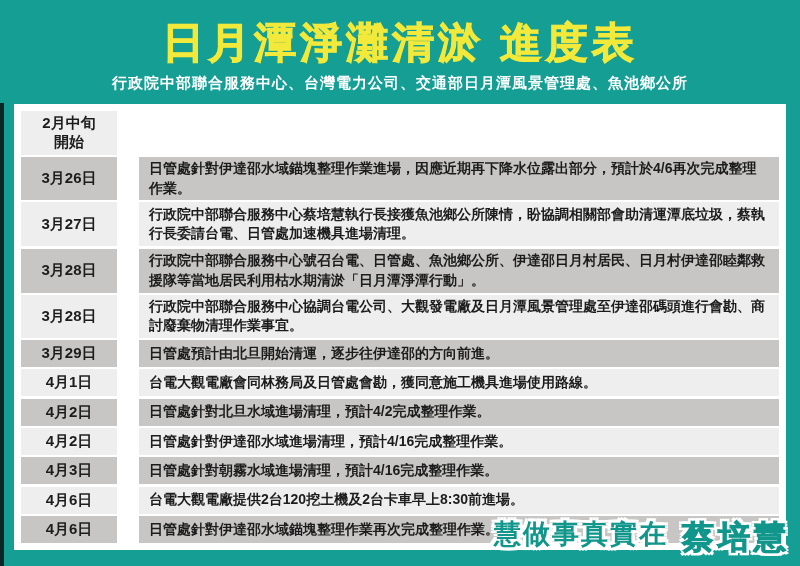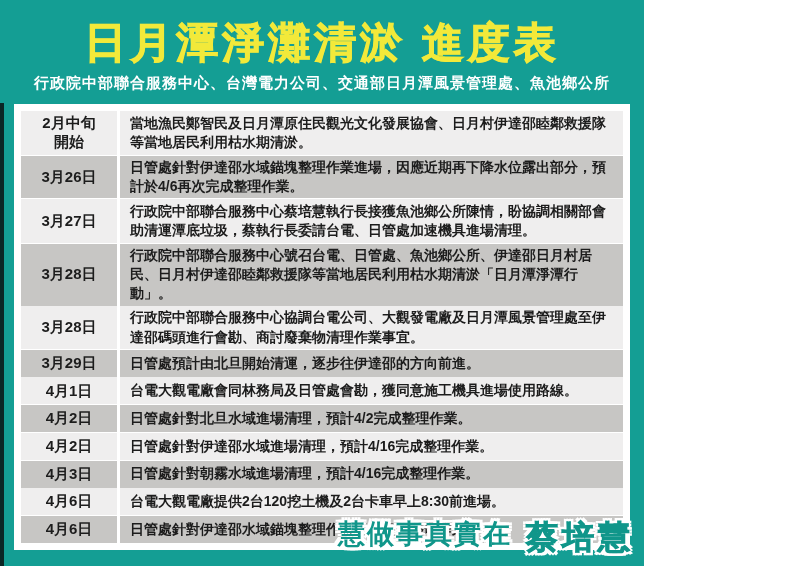--- a/index.html
+++ b/index.html
@@ -6,42 +6,42 @@
     --teal:#149e94;
     --yellow:#f2e93a;
     --row-light:#efeeee;
     --row-dark:#c7c6c4;
     --text:#1c1c1c;
     --sig-teal:#10968a;
     --edge-dark:#0a2624;
   }
   html,body{margin:0;padding:0;}
   .stage{
-    position:relative;width:644px;height:566px;overflow:hidden;
+    position:relative;width:800px;height:566px;overflow:hidden;
     background:var(--teal);
     font-family:"Liberation Sans","DejaVu Sans",sans-serif;
   }
   .header{position:absolute;top:0;left:0;right:0;text-align:center;}
   .title{
     margin-top:20px;font-size:42px;font-weight:800;color:var(--yellow);
     letter-spacing:4px;line-height:1.1;
     -webkit-text-stroke:1px var(--yellow);
   }
   .subtitle{
     margin-top:8px;font-size:15px;font-weight:700;color:#ffffff;letter-spacing:1px;
   }
   .edge-strip{
     position:absolute;left:0;top:103px;bottom:0;width:4px;background:var(--edge-dark);
   }
   .panel{
     position:absolute;left:14px;right:14px;top:104px;height:446px;
     background:#ffffff;box-sizing:border-box;padding:7px;
     display:flex;flex-direction:column;justify-content:space-between;
   }
-  .row{display:flex;column-gap:3px;min-height:27px;}
+  .row{display:flex;column-gap:22px;min-height:27px;}
   .row.tall{min-height:44px;}
   .date{
     flex:0 0 96px;width:96px;display:flex;align-items:center;justify-content:center;
     font-weight:700;font-size:15px;color:var(--text);
     white-space:pre-line;text-align:center;line-height:1.25;
   }
   .desc{
     flex:1;display:flex;align-items:center;
     font-weight:700;font-size:14px;color:var(--text);line-height:1.38;
     padding:2px 10px;box-sizing:border-box;
@@ -69,21 +69,20 @@
     <div class="title">日月潭淨灘清淤  進度表</div>
     <div class="subtitle">行政院中部聯合服務中心、台灣電力公司、交通部日月潭風景管理處、魚池鄉公所</div>
   </div>
 
   <div class="edge-strip"></div>
 
   <div class="panel">
     <div class="row shade-light tall">
       <div class="date">2月中旬
 開始</div>
-      <div class="desc">當地漁民鄭智民及日月潭原住民觀光文化發展協會、日月村伊達邵睦鄰救援隊等當地居民利用枯水期清淤。</div>
     </div>
 
     <div class="row shade-dark">
       <div class="date">3月26日</div>
       <div class="desc">日管處針對伊達邵水域錨塊整理作業進場，因應近期再下降水位露出部分，預計於4/6再次完成整理作業。</div>
     </div>
 
     <div class="row shade-light tall">
       <div class="date">3月27日</div>
       <div class="desc">行政院中部聯合服務中心蔡培慧執行長接獲魚池鄉公所陳情，盼協調相關部會助清運潭底垃圾，蔡執行長委請台電、日管處加速機具進場清理。</div>

